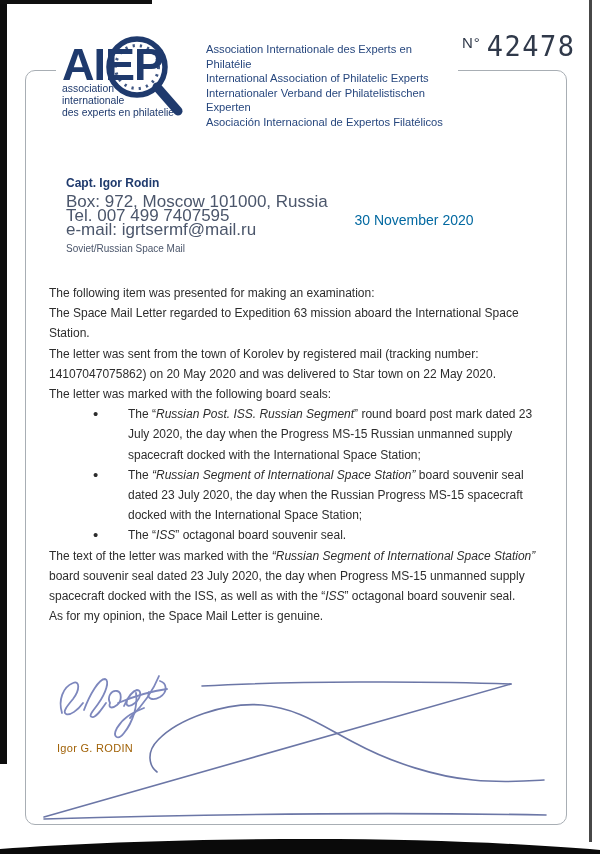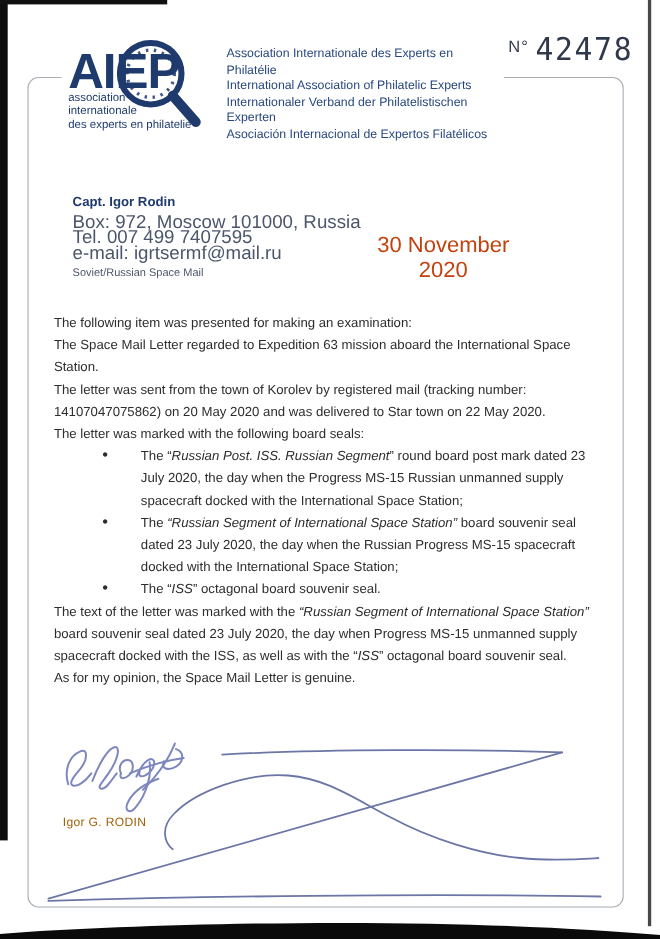--- a/index.html
+++ b/index.html
@@ -16,22 +16,22 @@
     color:#27477e;font-size:11.2px;line-height:14.6px;}
   .cert-no{position:absolute;left:462px;top:30px;z-index:2;display:flex;align-items:flex-start;gap:6px;color:#30394a;}
   .cert-no .nsym{font-size:15px;margin-top:4px;letter-spacing:1px;}
   .cert-no .num{font-family:"DejaVu Sans Mono",monospace;font-size:27px;letter-spacing:1.5px;transform:scaleY(1.06);}
 
   
   .sender{position:absolute;left:66px;top:176px;z-index:2;}
   .sender .name{color:#1f3a6d;font-weight:bold;font-size:12px;margin-bottom:5px;}
   .sender .small{color:#4b566b;font-size:17px;line-height:14.2px;}
   .specialty{position:absolute;left:66px;top:243px;color:#4b566b;font-size:10px;z-index:2;}
-  .date{position:absolute;left:318px;top:212px;width:170px;text-align:center;
-    color:#c2410c;font-size:20px;z-index:2;}
+  .date{position:absolute;left:329px;top:212px;width:170px;text-align:center;
+    color:#0369a1;font-size:14px;z-index:2;}
 
   
   .body-text{position:absolute;left:49px;top:283px;width:500px;z-index:2;
     color:#2d2d2d;font-size:12px;line-height:20.2px;}
   .body-text .para{margin:0;}
   .body-text .bullet{position:relative;padding-left:79px;}
   .body-text .bullet::before{content:"\2022";position:absolute;left:44px;top:0;font-size:15px;}
   .b{font-weight:normal;}
   .i{font-style:italic;}
 

